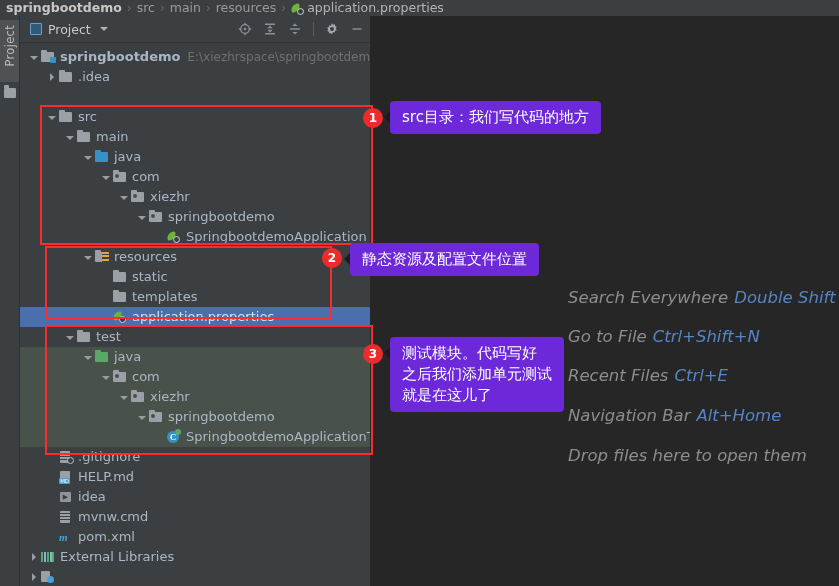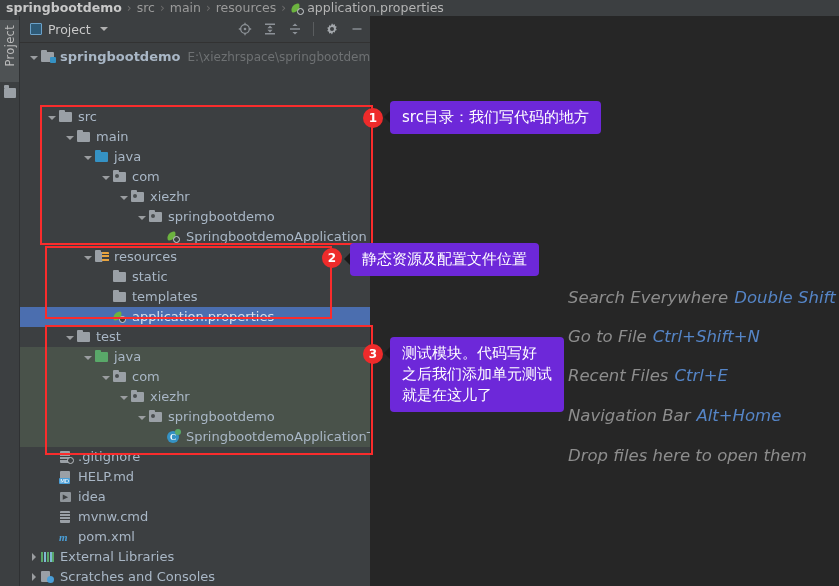--- a/index.html
+++ b/index.html
@@ -239,20 +239,28 @@
       <div class="row" style="top: 4px;">
         <span style="flex: 0 0 10px;"></span>
         <span class="arrow down"></span>
         <span class="ico f-mod">
           <span class="folder"></span>
           <span class="badge-sq"></span>
         </span>
         <span class="label" style="font-weight: bold;">springbootdemo</span>
         <span class="sub">E:\xiezhrspace\springbootdemo</span>
       </div>
+      <div class="row" style="top: 24px;">
+        <span style="flex: 0 0 28px;"></span>
+        <span class="arrow right"></span>
+        <span class="ico f-gray">
+          <span class="folder"></span>
+        </span>
+        <span class="label">.idea</span>
+      </div>
       <div class="row" style="top: 64px;">
         <span style="flex: 0 0 28px;"></span>
         <span class="arrow down"></span>
         <span class="ico f-gray">
           <span class="folder"></span>
         </span>
         <span class="label">src</span>
       </div>
       <div class="row" style="top: 84px;">
         <span style="flex: 0 0 46px;"></span>
@@ -447,21 +455,20 @@
       </div>
       <div class="row" style="top: 524px;">
         <span style="flex: 0 0 10px;"></span>
         <span class="arrow right"></span>
         <span class="ico">
           <span class="scrico">
             <span class="pg"></span>
             <span class="clk"></span>
           </span>
         </span>
-        <span class="label">Scratches and Consoles</span>
       </div>
     </div>
 </div>
 
 <div id="editor">
     <div class="shortcut" style="top: 272px;"><span>Search Everywhere</span><b>Double Shift</b></div>
     <div class="shortcut" style="top: 311px;"><span>Go to File</span><b>Ctrl+Shift+N</b></div>
     <div class="shortcut" style="top: 350px;"><span>Recent Files</span><b>Ctrl+E</b></div>
     <div class="shortcut" style="top: 390px;"><span>Navigation Bar</span><b>Alt+Home</b></div>
     <div class="shortcut" style="top: 430px;"><span>Drop files here to open them</span></div>

